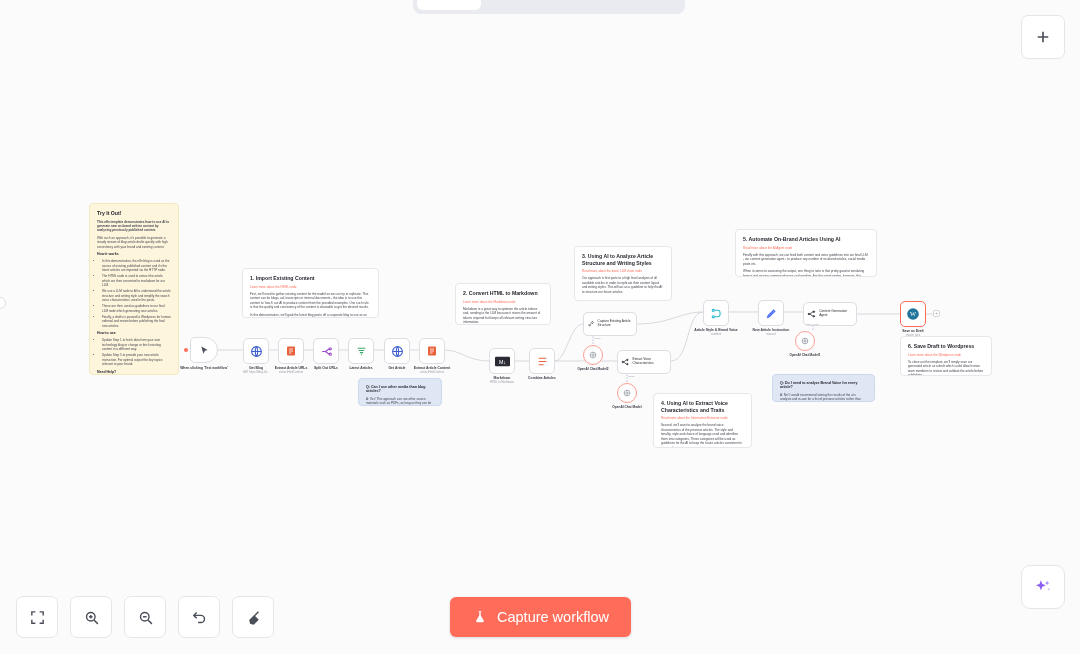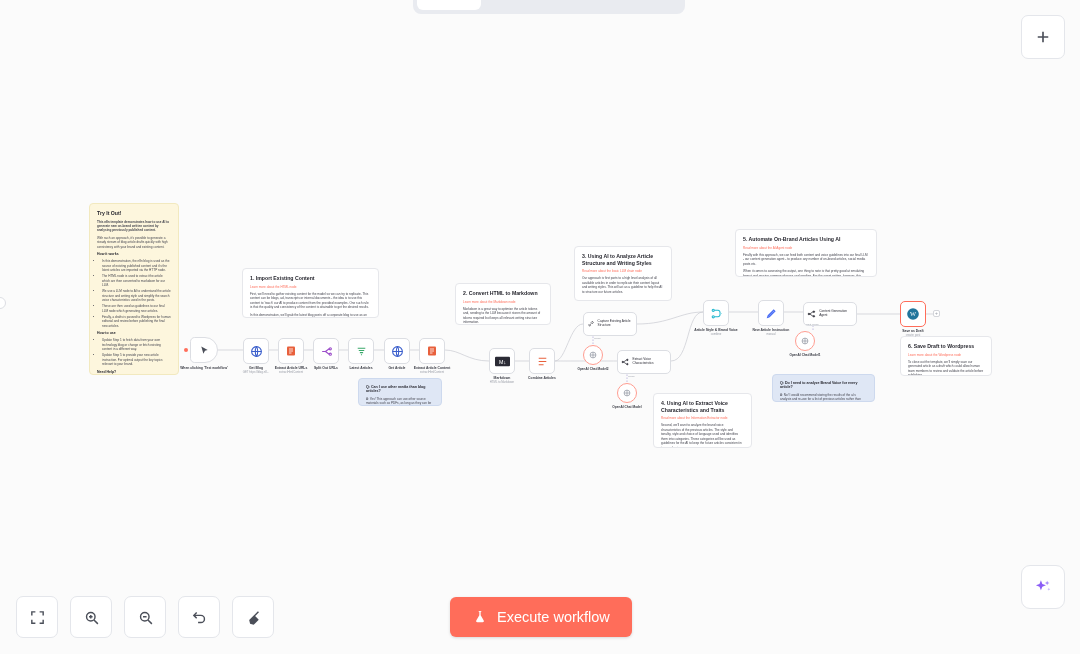--- a/index.html
+++ b/index.html
@@ -427,18 +427,18 @@
       <svg width="17" height="17" viewBox="0 0 24 24" fill="none" stroke="#4b4f59" stroke-width="2">
           <path d="M19 4l-8 8M13 10l-6 6 1 4 4 1 6-6z" fill="#4b4f59"></path>
         </svg>
     </div>
   </div>
 
   <button class="execute-btn">
     <svg width="16" height="16" viewBox="0 0 24 24" fill="#fff">
         <path d="M10 3h4v1h-1v5.2l4.6 8A2 2 0 0115.9 20H8.1a2 2 0 01-1.7-2.8L11 9.2V4h-1z"></path>
       </svg>
-    <span>Execute workflow</span>
+    <span>Capture workflow</span>
   </button>
 
   <div class="edge-handle"></div>
 
 </div>
 
 </body></html>

